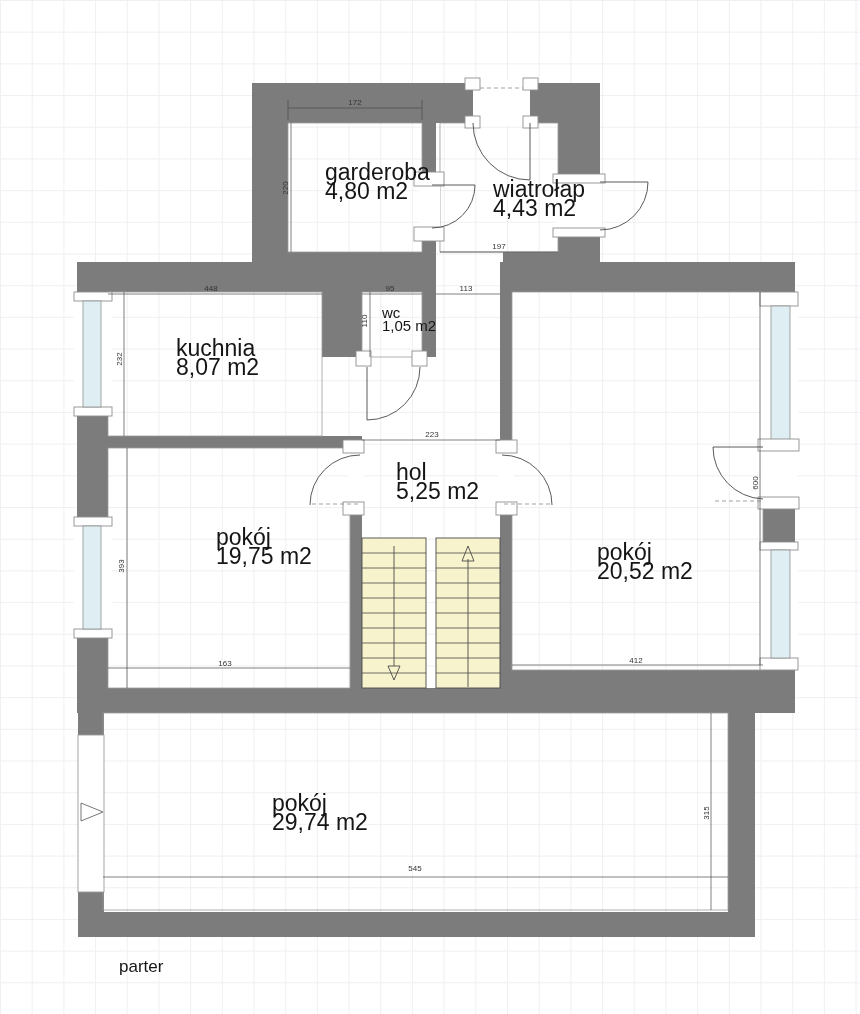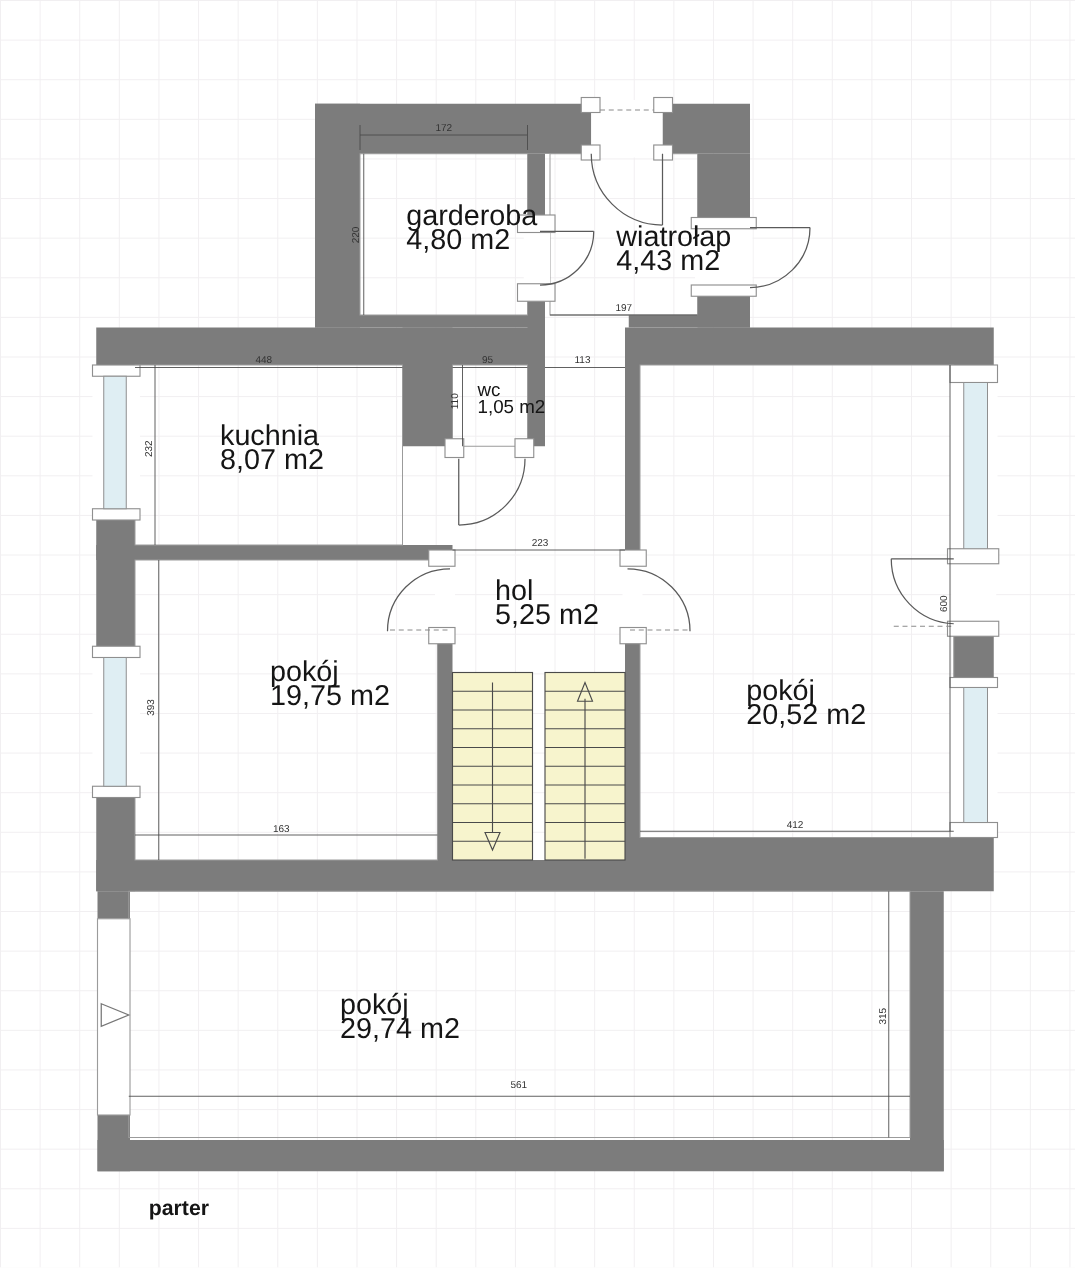--- a/index.html
+++ b/index.html
@@ -28,21 +28,21 @@
   .arrow{stroke:#4a4a4a;stroke-width:0.9;fill:none;}
   .dim{stroke:#4a4a4a;stroke-width:0.7;}
   .gdoor{fill:#ffffff;stroke:#9b9b9b;stroke-width:0.9;}
   .gmark{fill:#ffffff;stroke:#777;stroke-width:1;}
   .labels{position:absolute;left:0;top:0;width:100%;height:100%;}
   .room-label{position:absolute;font-size:23px;line-height:19px;color:#151515;white-space:nowrap;}
   .room-label.small{font-size:15px;line-height:12.5px;}
   .dim-label{position:absolute;font-size:8px;color:#333;white-space:nowrap;
     transform:translate(-50%,-50%);}
   .dim-label.rot{transform:translate(-50%,-50%) rotate(-90deg);}
-  .floor-label{position:absolute;font-size:17px;color:#151515;font-weight:bold;}
+  .floor-label{position:absolute;font-size:17px;color:#151515;}
 </style>
 </head>
 <body>
 
 <div class="plan">
 
 <svg width="860" height="1014" viewBox="0 0 860 1014">
 
   <g>
     <rect class="wall" x="252" y="83" width="36" height="179"></rect>
@@ -237,18 +237,18 @@
   <div class="dim-label" style="left:466px;top:288px">113</div>
   <div class="dim-label" style="left:211px;top:288px">448</div>
   <div class="dim-label rot" style="left:364px;top:321px">110</div>
   <div class="dim-label rot" style="left:119px;top:359px">232</div>
   <div class="dim-label" style="left:432px;top:434px">223</div>
   <div class="dim-label rot" style="left:121px;top:566px">393</div>
   <div class="dim-label" style="left:225px;top:663px">163</div>
   <div class="dim-label" style="left:636px;top:660px">412</div>
   <div class="dim-label rot" style="left:755px;top:483px">600</div>
   <div class="dim-label rot" style="left:706px;top:813px">315</div>
-  <div class="dim-label" style="left:415px;top:868px">561</div>
+  <div class="dim-label" style="left:415px;top:868px">545</div>
 
   <div class="floor-label" style="left:119px;top:957px">parter</div>
 </div>
 
 </div>
 
 </body></html>

